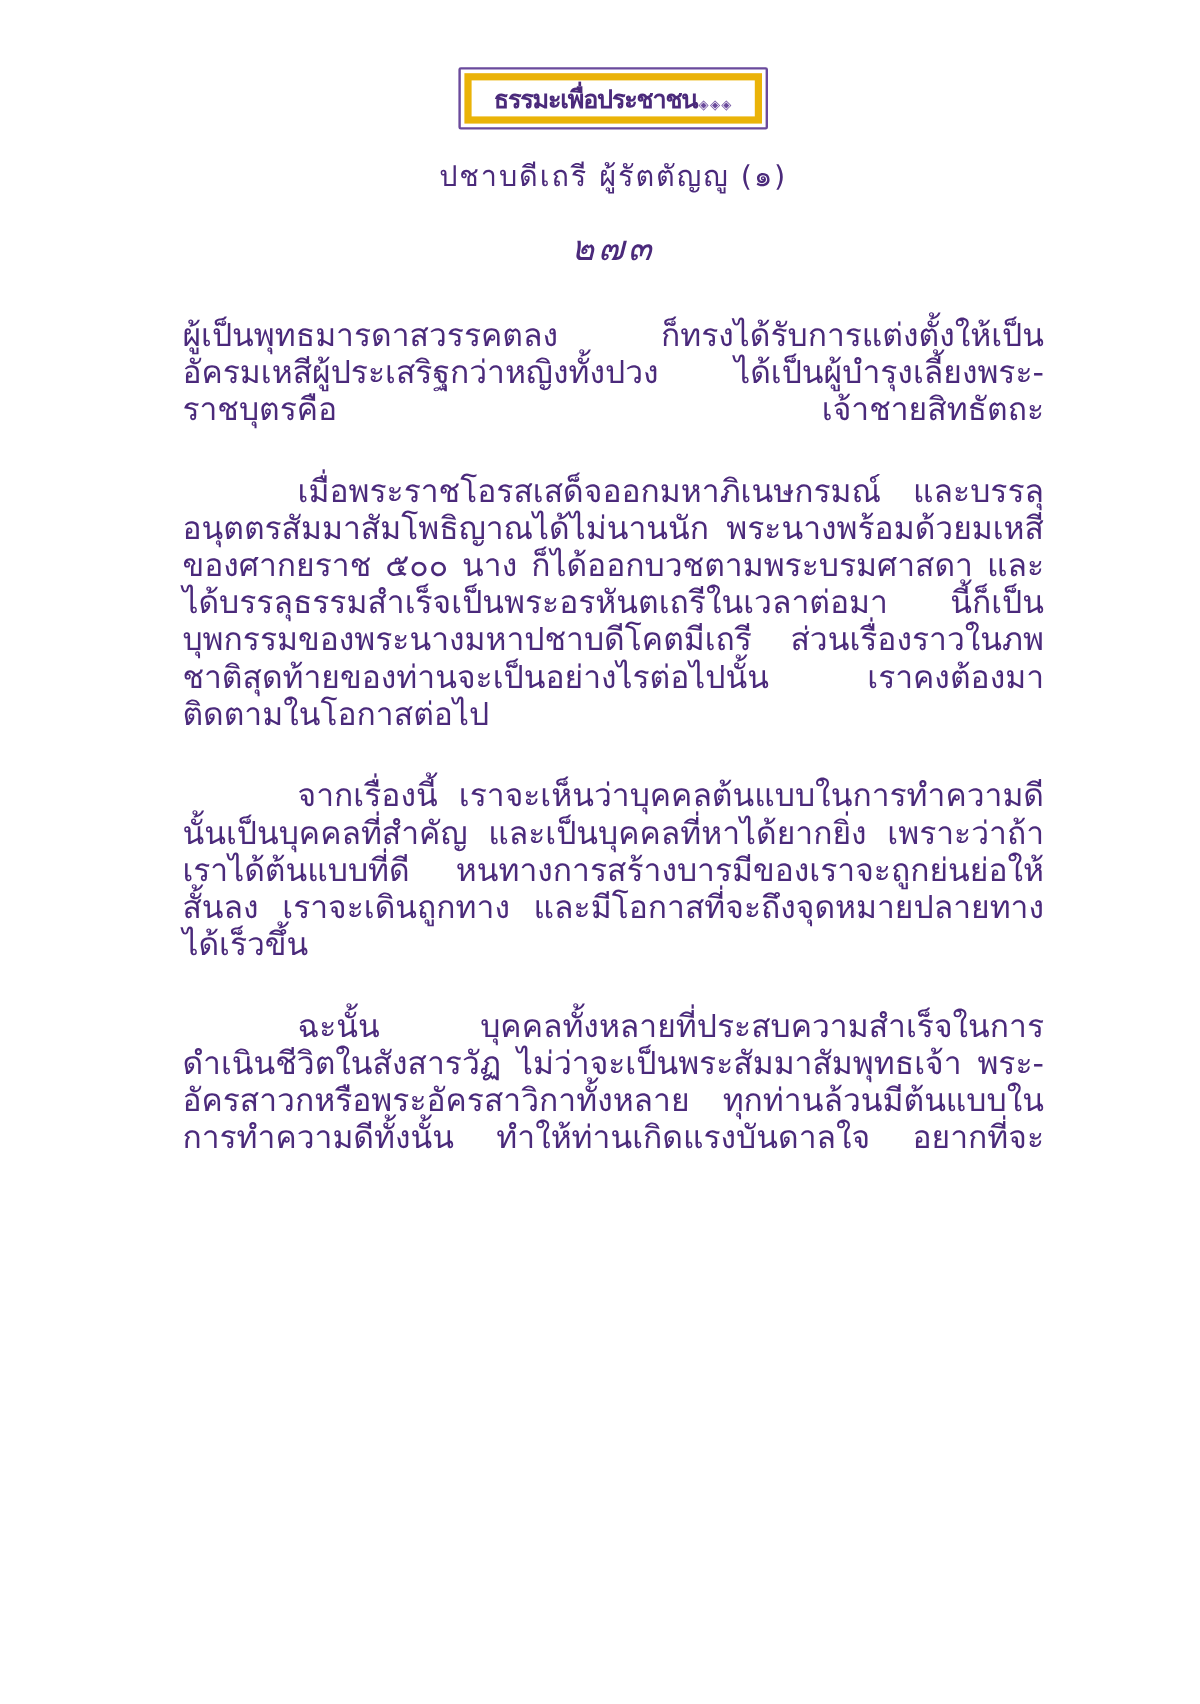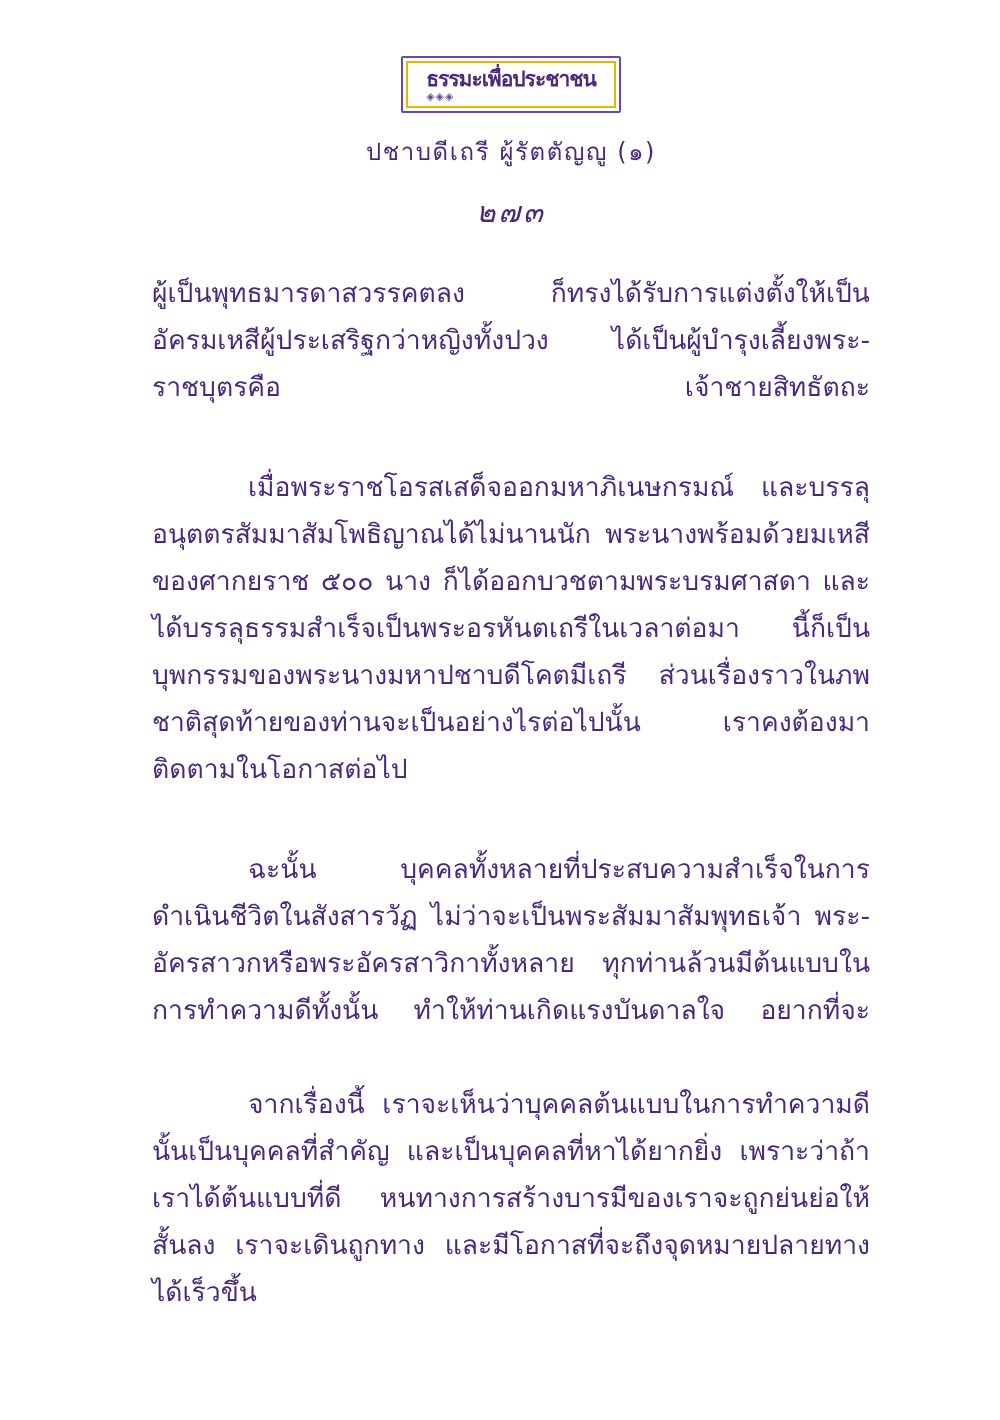--- a/index.html
+++ b/index.html
@@ -30,25 +30,24 @@
     padding: 0;
   }
   .logo-plate {
     display: inline-block;
     border: 2px solid #6a4a9c;
     padding: 3px;
     border-radius: 2px;
     background: #ffffff;
   }
   .logo-inner {
-    border: 2px solid #eab308;
+    border: 6px solid #eab308;
     padding: 5px 18px 3px 18px;
     display: flex;
-    flex-direction: column;
-    align-items: flex-start;
+    align-items: flex-end;
     gap: 1px;
   }
   .logo-text {
     font-family: "DejaVu Sans", sans-serif;
     font-weight: bold;
     font-size: 21px;
     letter-spacing: -1px;
     color: #4b2a7b;
     line-height: 1.05;
     white-space: nowrap;
@@ -75,21 +74,21 @@
     color: #4b2a7b;
     font-style: italic;
   }
 
   
   .body-text {
     margin-top: 34px;
   }
   .para {
     font-size: 26.5px;
-    line-height: 47px;
+    line-height: 31px;
     color: #4b2a7b;
     text-align: justify;
     text-justify: inter-word;
     margin: 0 0 6px 0;
     word-spacing: 1px;
   }
   .para.indent {
     text-indent: 96px;
   }
   .para.last-loose {
@@ -117,17 +116,17 @@
     </div>
 
     <div class="running-head">ปชาบดีเถรี ผู้รัตตัญญู (๑)</div>
 
     <div class="page-number">๒๗๓</div>
   </div>
 
   <div class="body-text">
     <p class="para">ผู้เป็นพุทธมารดาสวรรคตลง  ก็ทรงได้รับการแต่งตั้งให้เป็นอัครมเหสีผู้ประเสริฐกว่าหญิงทั้งปวง  ได้เป็นผู้บำรุงเลี้ยงพระ-ราชบุตรคือ เจ้าชายสิทธัตถะ</p>
     <p class="para indent">เมื่อพระราชโอรสเสด็จออกมหาภิเนษกรมณ์  และบรรลุอนุตตรสัมมาสัมโพธิญาณได้ไม่นานนัก   พระนางพร้อมด้วยมเหสีของศากยราช ๕๐๐ นาง  ก็ได้ออกบวชตามพระบรมศาสดา และได้บรรลุธรรมสำเร็จเป็นพระอรหันตเถรีในเวลาต่อมา  นี้ก็เป็นบุพกรรมของพระนางมหาปชาบดีโคตมีเถรี  ส่วนเรื่องราวในภพชาติสุดท้ายของท่านจะเป็นอย่างไรต่อไปนั้น  เราคงต้องมาติดตามในโอกาสต่อไป</p>
+    <p class="para indent">จากเรื่องนี้  เราจะเห็นว่าบุคคลต้นแบบในการทำความดีนั้นเป็นบุคคลที่สำคัญ  และเป็นบุคคลที่หาได้ยากยิ่ง  เพราะว่าถ้าเราได้ต้นแบบที่ดี  หนทางการสร้างบารมีของเราจะถูกย่นย่อให้สั้นลง  เราจะเดินถูกทาง  และมีโอกาสที่จะถึงจุดหมายปลายทางได้เร็วขึ้น</p>
     <p class="para indent last-loose">ฉะนั้น   บุคคลทั้งหลายที่ประสบความสำเร็จในการดำเนินชีวิตในสังสารวัฏ ไม่ว่าจะเป็นพระสัมมาสัมพุทธเจ้า พระ-อัครสาวกหรือพระอัครสาวิกาทั้งหลาย  ทุกท่านล้วนมีต้นแบบในการทำความดีทั้งนั้น  ทำให้ท่านเกิดแรงบันดาลใจ  อยากที่จะ</p>
-    <p class="para indent">จากเรื่องนี้  เราจะเห็นว่าบุคคลต้นแบบในการทำความดีนั้นเป็นบุคคลที่สำคัญ  และเป็นบุคคลที่หาได้ยากยิ่ง  เพราะว่าถ้าเราได้ต้นแบบที่ดี  หนทางการสร้างบารมีของเราจะถูกย่นย่อให้สั้นลง  เราจะเดินถูกทาง  และมีโอกาสที่จะถึงจุดหมายปลายทางได้เร็วขึ้น</p>
   </div>
 
 </div>
 
 </body></html>

